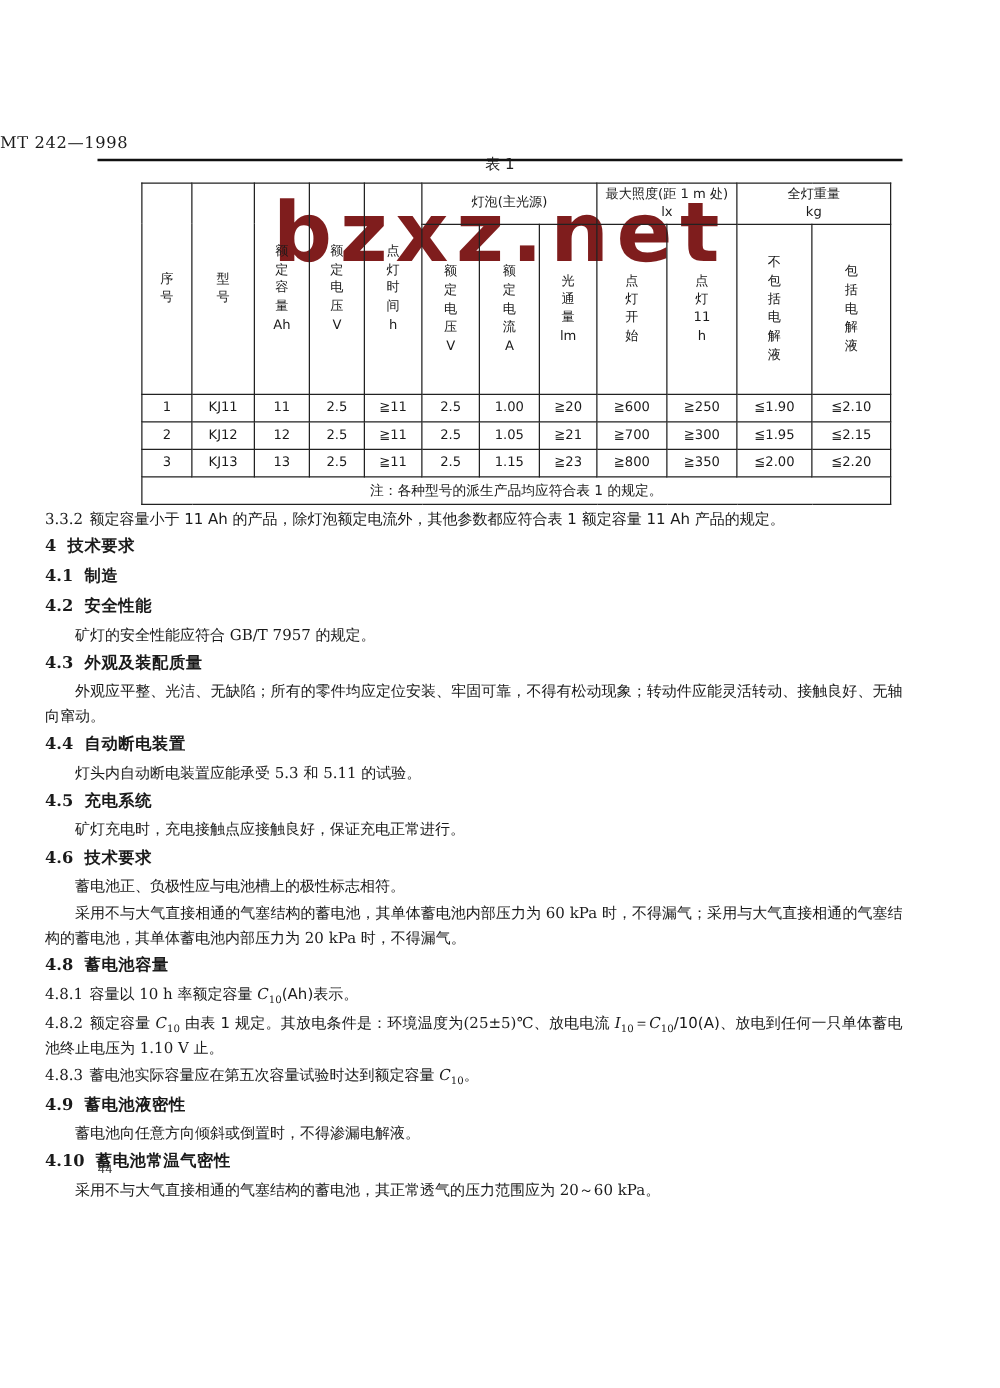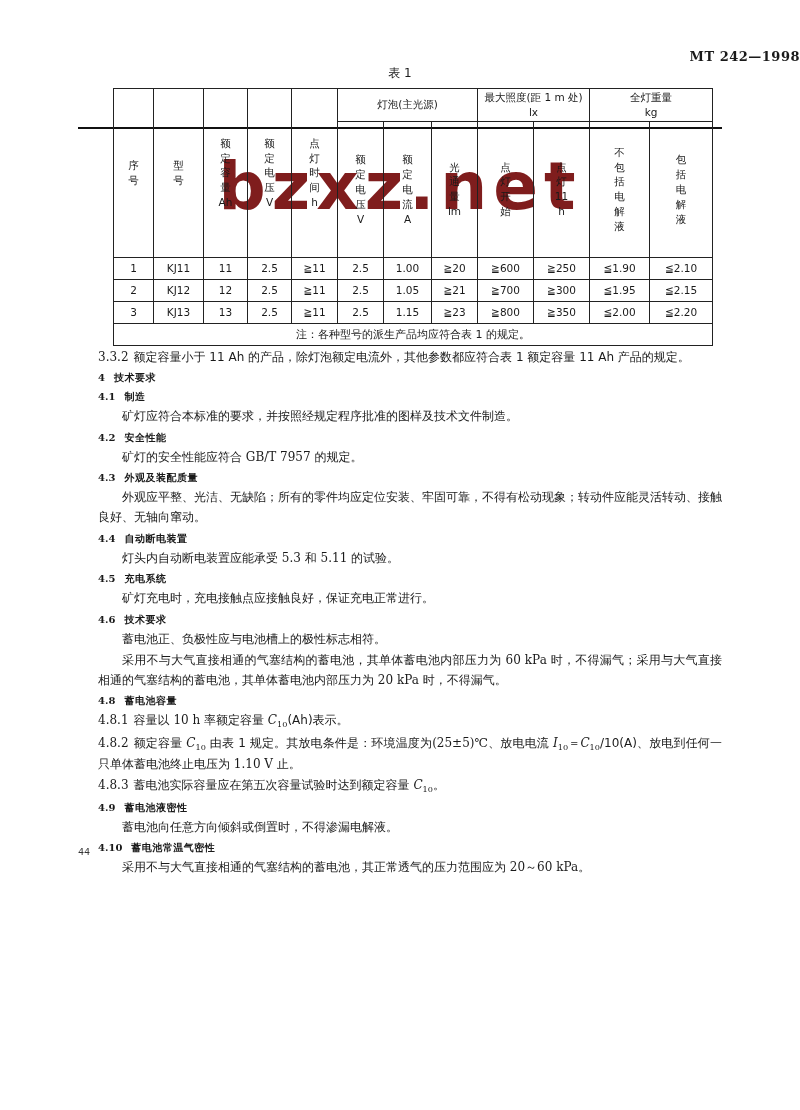--- a/index.html
+++ b/index.html
@@ -27,25 +27,25 @@
     color: #7f1d1d;
     z-index: 0;
     user-select: none;
     pointer-events: none;
   }
 
   #page { position: relative; z-index: 2; padding: 0; }
 
   
   .runhead {
-    text-align: right;
+    text-align: left;
     font-size: 13px;
-    font-weight: bold;
+    font-weight: normal;
     letter-spacing: 0.5px;
-    padding-top: 49px;
+    padding-top: 107px;
     position: relative;
     z-index: 3;
   }
   .runhead .mt { font-family: "DejaVu Serif", "Liberation Serif", serif; }
   .headrule {
     position: absolute;
     left: 78px; top: 127px;
     width: 644px; height: 2px;
     background: #111;
     z-index: 3;
@@ -88,31 +88,31 @@
   .colhead { height: 136px; }
   .datarow td { height: 22px; font-size: 10.5px; }
   .noterow td {
     text-align: left;
     padding: 3px 0 3px 14px;
     font-size: 11px;
     height: 22px;
   }
 
   
-  .body { position: relative; z-index: 3; padding: 0 78px 0 78px; margin-left: 20px; }
+  .body { position: relative; z-index: 3; padding: 0 78px 0 36px; }
   .p {
     font-size: 12px;
     line-height: 1.63;
     margin: 2px 0 0 0;
     text-align: justify;
   }
   .p.ind { text-indent: 24px; }
   .num { margin-right: 5px; }
   .h {
-    font-size: 10px;
+    font-size: 13px;
     font-weight: bold;
     margin: 3px 0 0 0;
     line-height: 1.6;
   }
   .h .num { font-weight: bold; margin-right: 9px; }
   .h .ttl { letter-spacing: 0.5px; }
   .lat { font-family: "DejaVu Serif", "Liberation Serif", serif; }
   .it { font-family: "DejaVu Serif", "Liberation Serif", serif; font-style: italic; }
   sub { font-size: 0.68em; }
 
@@ -303,21 +303,20 @@
       <span class="num lat">3.3.2</span><span>额定容量小于 11 Ah 的产品，除灯泡额定电流外，其他参数都应符合表 1 额定容量 11 Ah 产品的规定。</span>
     </p>
 
     <p class="h">
       <span class="num lat">4</span><span class="ttl">技术要求</span>
     </p>
 
     <p class="h">
       <span class="num lat">4.1</span><span class="ttl">制造</span>
     </p>
-    <p class="p ind">矿灯应符合本标准的要求，并按照经规定程序批准的图样及技术文件制造。</p>
 
     <p class="h">
       <span class="num lat">4.2</span><span class="ttl">安全性能</span>
     </p>
     <p class="p ind">
       <span>矿灯的安全性能应符合 </span><span class="lat">GB/T 7957</span><span> 的规定。</span>
     </p>
 
     <p class="h">
       <span class="num lat">4.3</span><span class="ttl">外观及装配质量</span>

